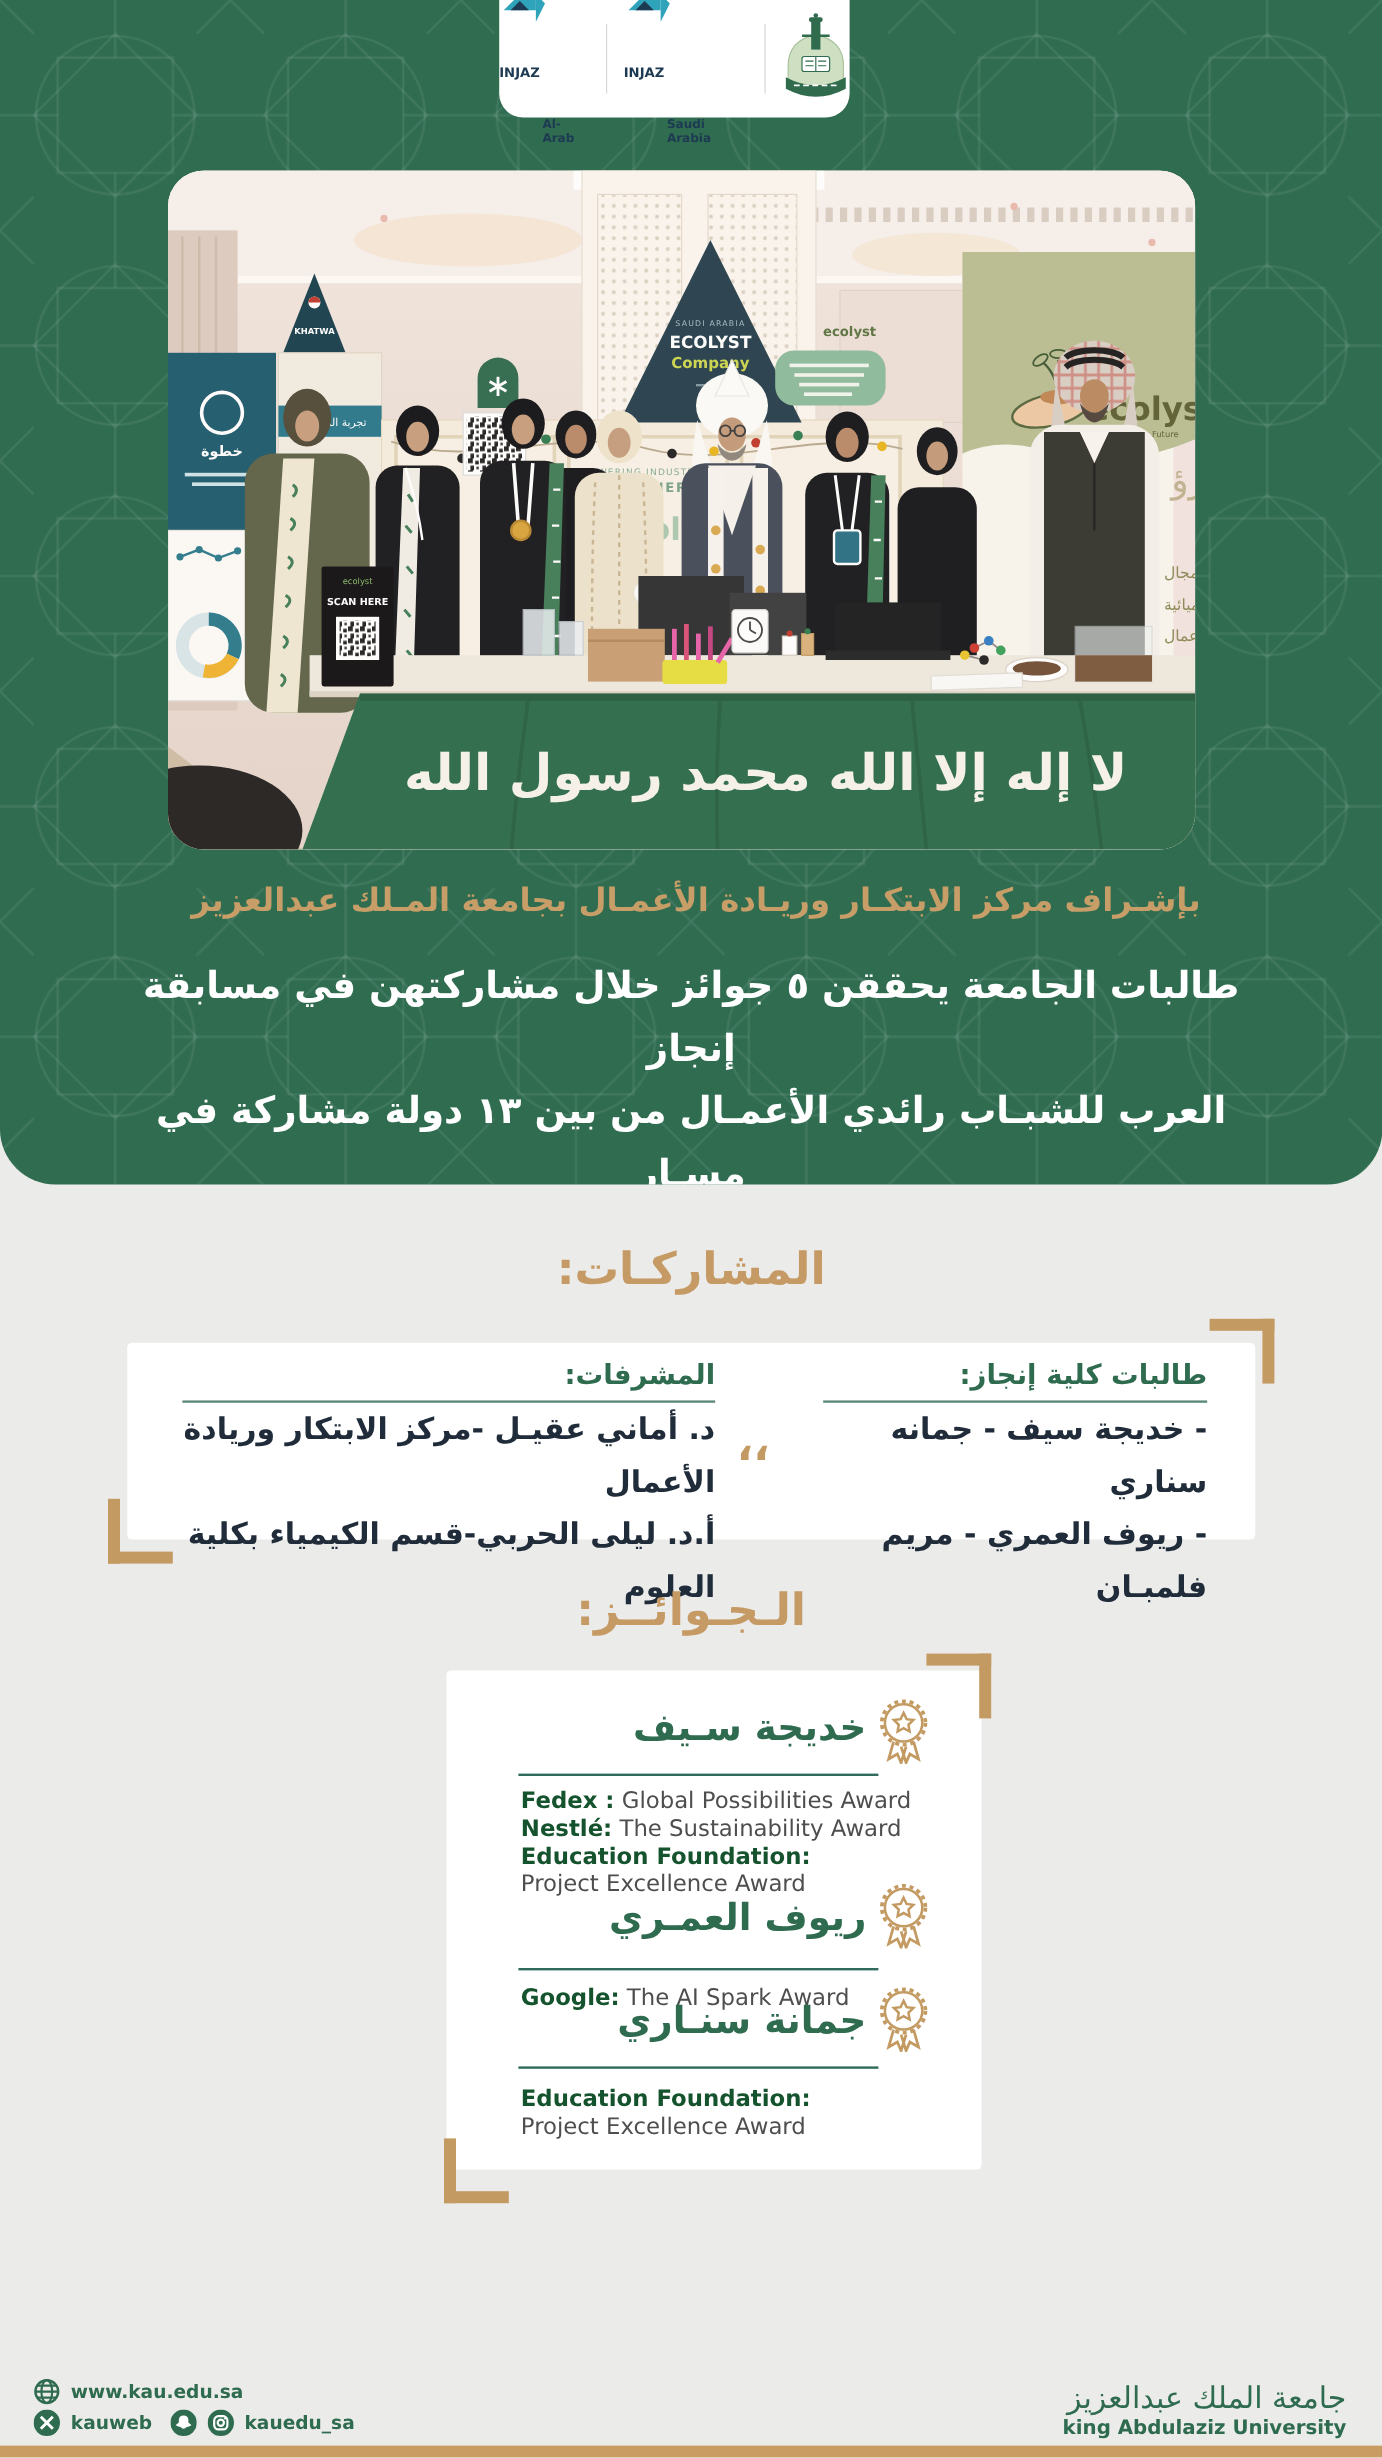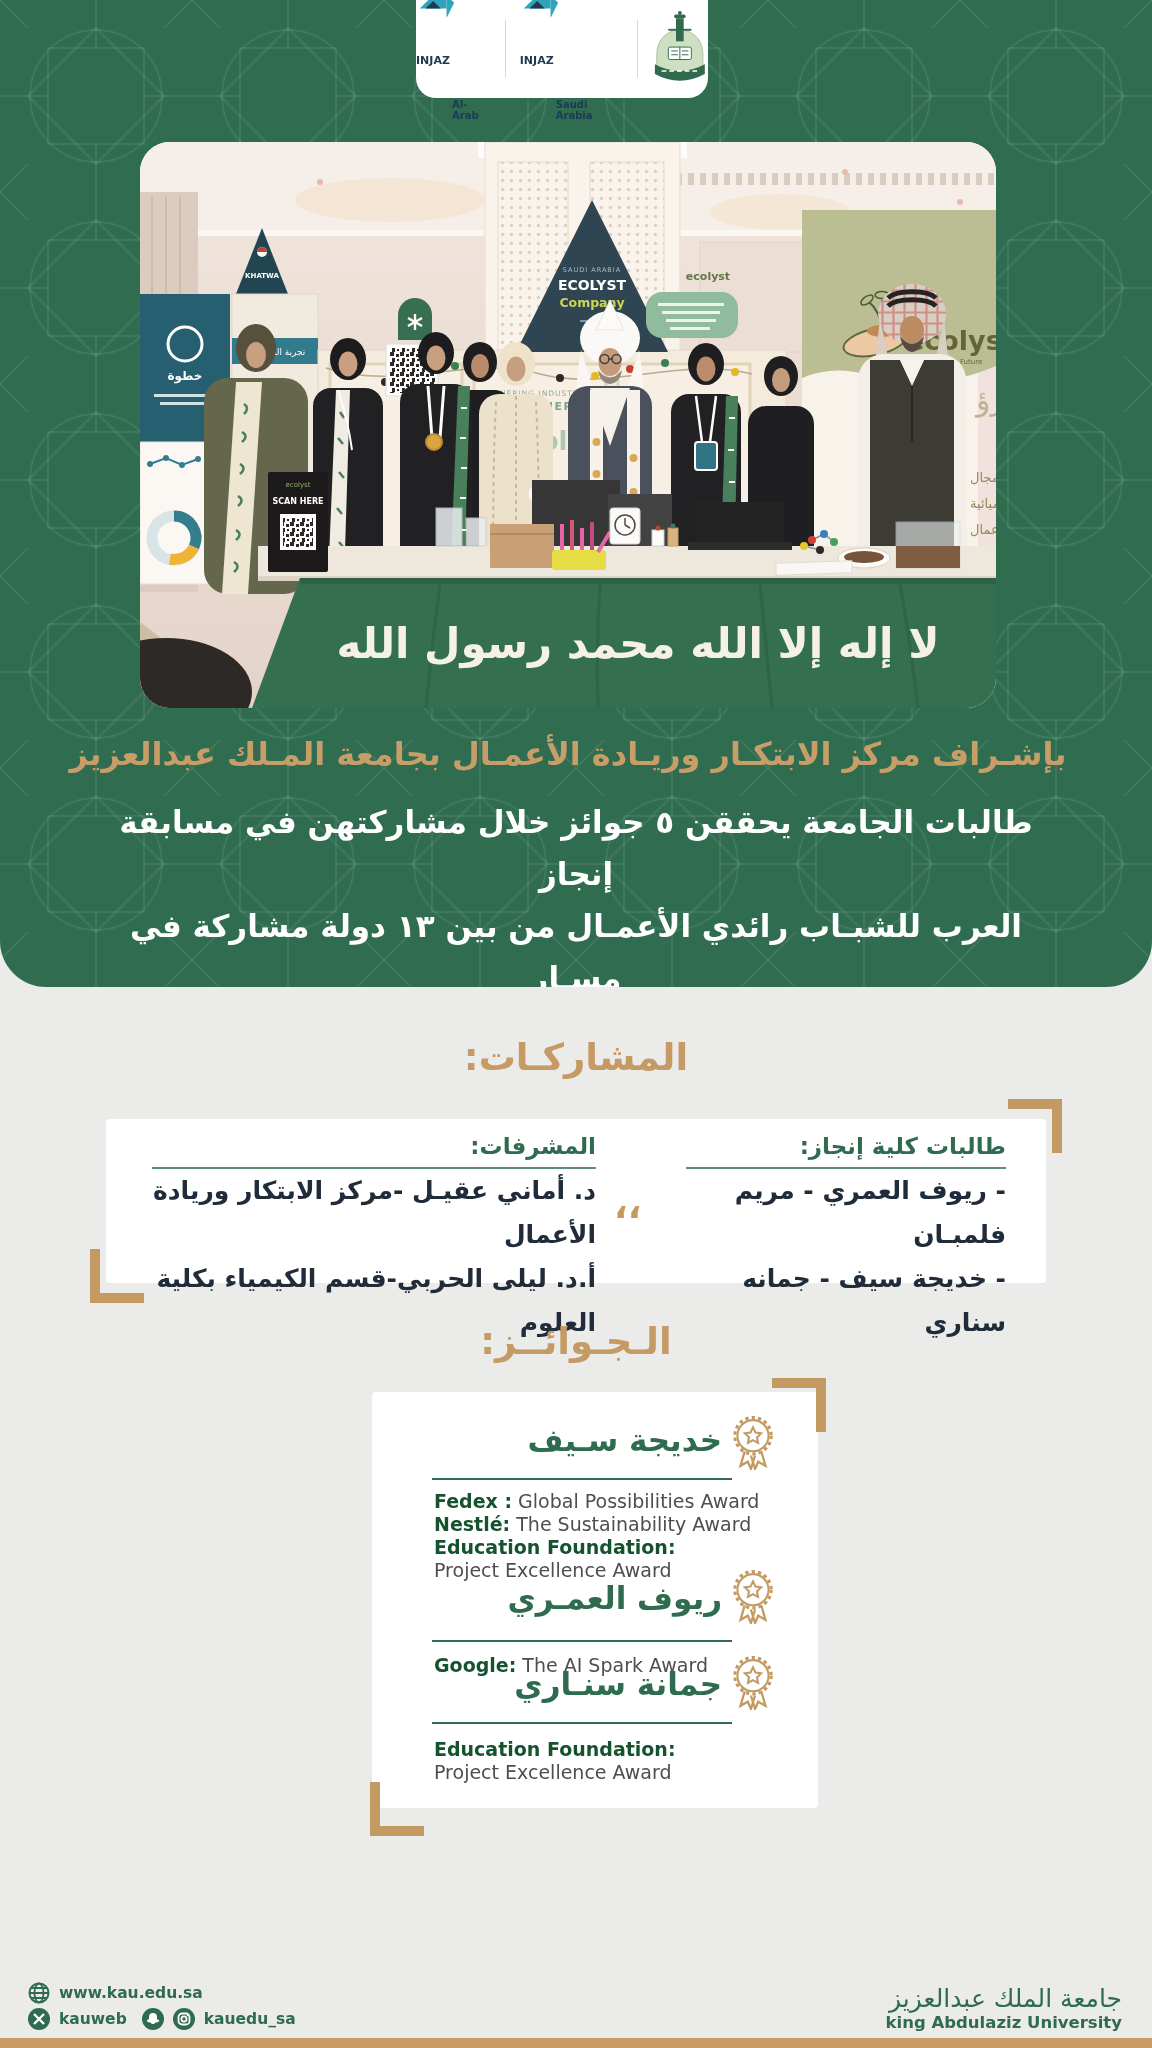--- a/index.html
+++ b/index.html
@@ -9,21 +9,21 @@
   
   .hero{left:0;top:0;width:1152px;height:987px;background:#2f6c50;border-radius:0 0 46px 46px;overflow:hidden;}
   .hero-pattern{left:0;top:0;}
   .header-card{left:416px;top:0;width:292px;height:98px;background:#ffffff;border-radius:0 0 20px 20px;
                display:flex;align-items:center;justify-content:center;gap:14px;}
   .injaz{display:flex;flex-direction:column;align-items:flex-start;gap:32px;}
   .injaz .t{font-size:11px;font-weight:bold;color:#1d3a52;line-height:12px;margin-top:2px;}
   .injaz .r{font-size:10px;font-weight:bold;color:#1d3a52;line-height:11px;margin-left:36px;}
   .vsep{width:1px;height:58px;background:#d8d8d8;}
   .photo{left:140px;top:142px;width:856px;height:566px;border-radius:30px;overflow:hidden;background:#e9dcd4;}
-  .sup-line{left:68px;top:735px;width:1000px;text-align:center;font-size:32px;font-weight:bold;color:#c89e68;}
+  .sup-line{left:80px;top:735px;width:1000px;text-align:center;font-size:27px;font-weight:bold;color:#c89e68;}
   .announce{left:96px;top:796px;width:960px;text-align:center;font-size:31px;font-weight:bold;color:#ffffff;line-height:52px;}
   
   .sec-title{left:0;top:0;width:1152px;text-align:center;font-size:37px;font-weight:bold;color:#c59a64;}
   
   .wcard{background:#ffffff;border-radius:4px;}
   .bracket{width:44px;height:44px;}
   .br-tr{border-top:10px solid #c49a63;border-right:10px solid #c49a63;}
   .br-bl{border-bottom:10px solid #c49a63;border-left:10px solid #c49a63;}
   .col-head{font-size:23px;font-weight:bold;color:#2e6b4f;text-align:right;direction:rtl;}
   .uline{height:2px;background:#5f8b7c;}
@@ -365,22 +365,22 @@
 
 <div class="abs sec-title" style="top:1036px;" dir="rtl">المشاركـات:</div>
 
 <div class="abs wcard" style="left:106px;top:1119px;width:940px;height:164px;">
   <div class="abs bracket br-tr" style="right:-16px;top:-20px;"></div>
   <div class="abs bracket br-bl" style="left:-16px;bottom:-20px;"></div>
 
   <div class="abs" style="right:40px;top:14px;width:320px;">
     <div class="col-head">طالبات كلية إنجاز:</div>
     <div class="uline" style="margin-top:8px;"></div>
+    <div class="names">- خديجة سيف   -  جمانه سناري</div>
     <div class="names">- ريوف العمري  -  مريم فلمبـان</div>
-    <div class="names">- خديجة سيف   -  جمانه سناري</div>
   </div>
 
   <div class="abs quote" style="left:508px;top:66px;">،،</div>
 
   <div class="abs" style="left:46px;top:14px;width:444px;">
     <div class="col-head">المشرفات:</div>
     <div class="uline" style="margin-top:8px;"></div>
     <div class="names">د. أماني عقيـل -مركز الابتكار وريادة الأعمال</div>
     <div class="names">أ.د. ليلى الحربي-قسم الكيمياء بكلية العلوم</div>
   </div>

